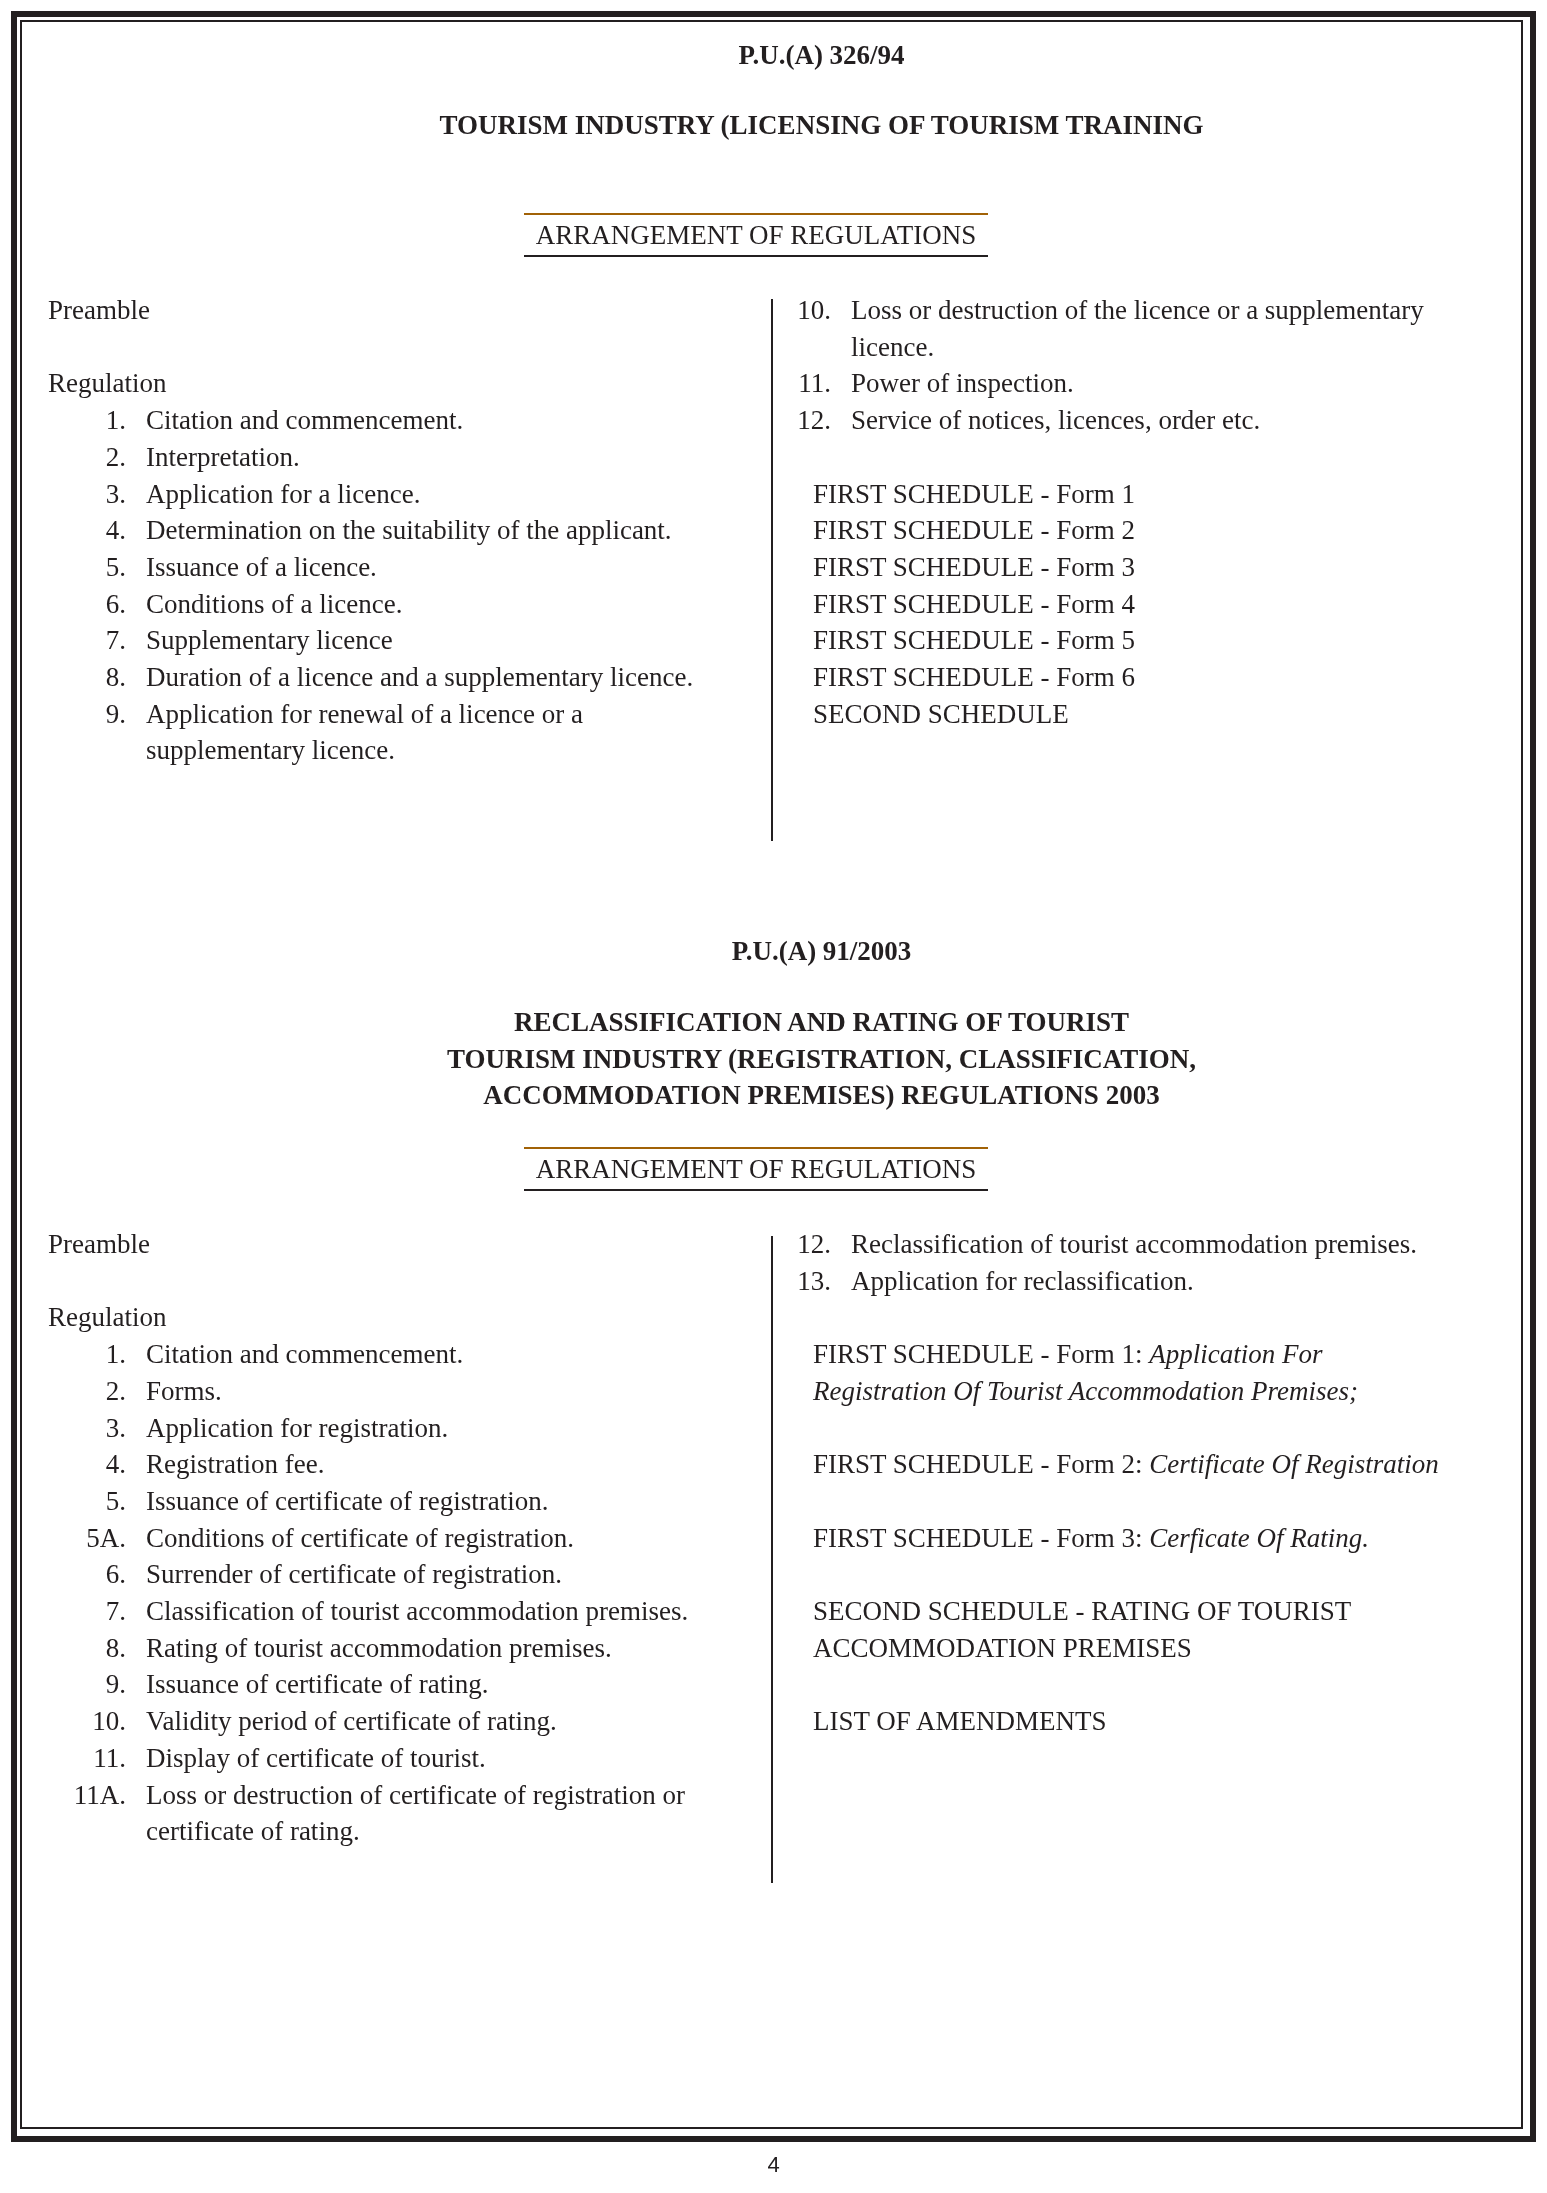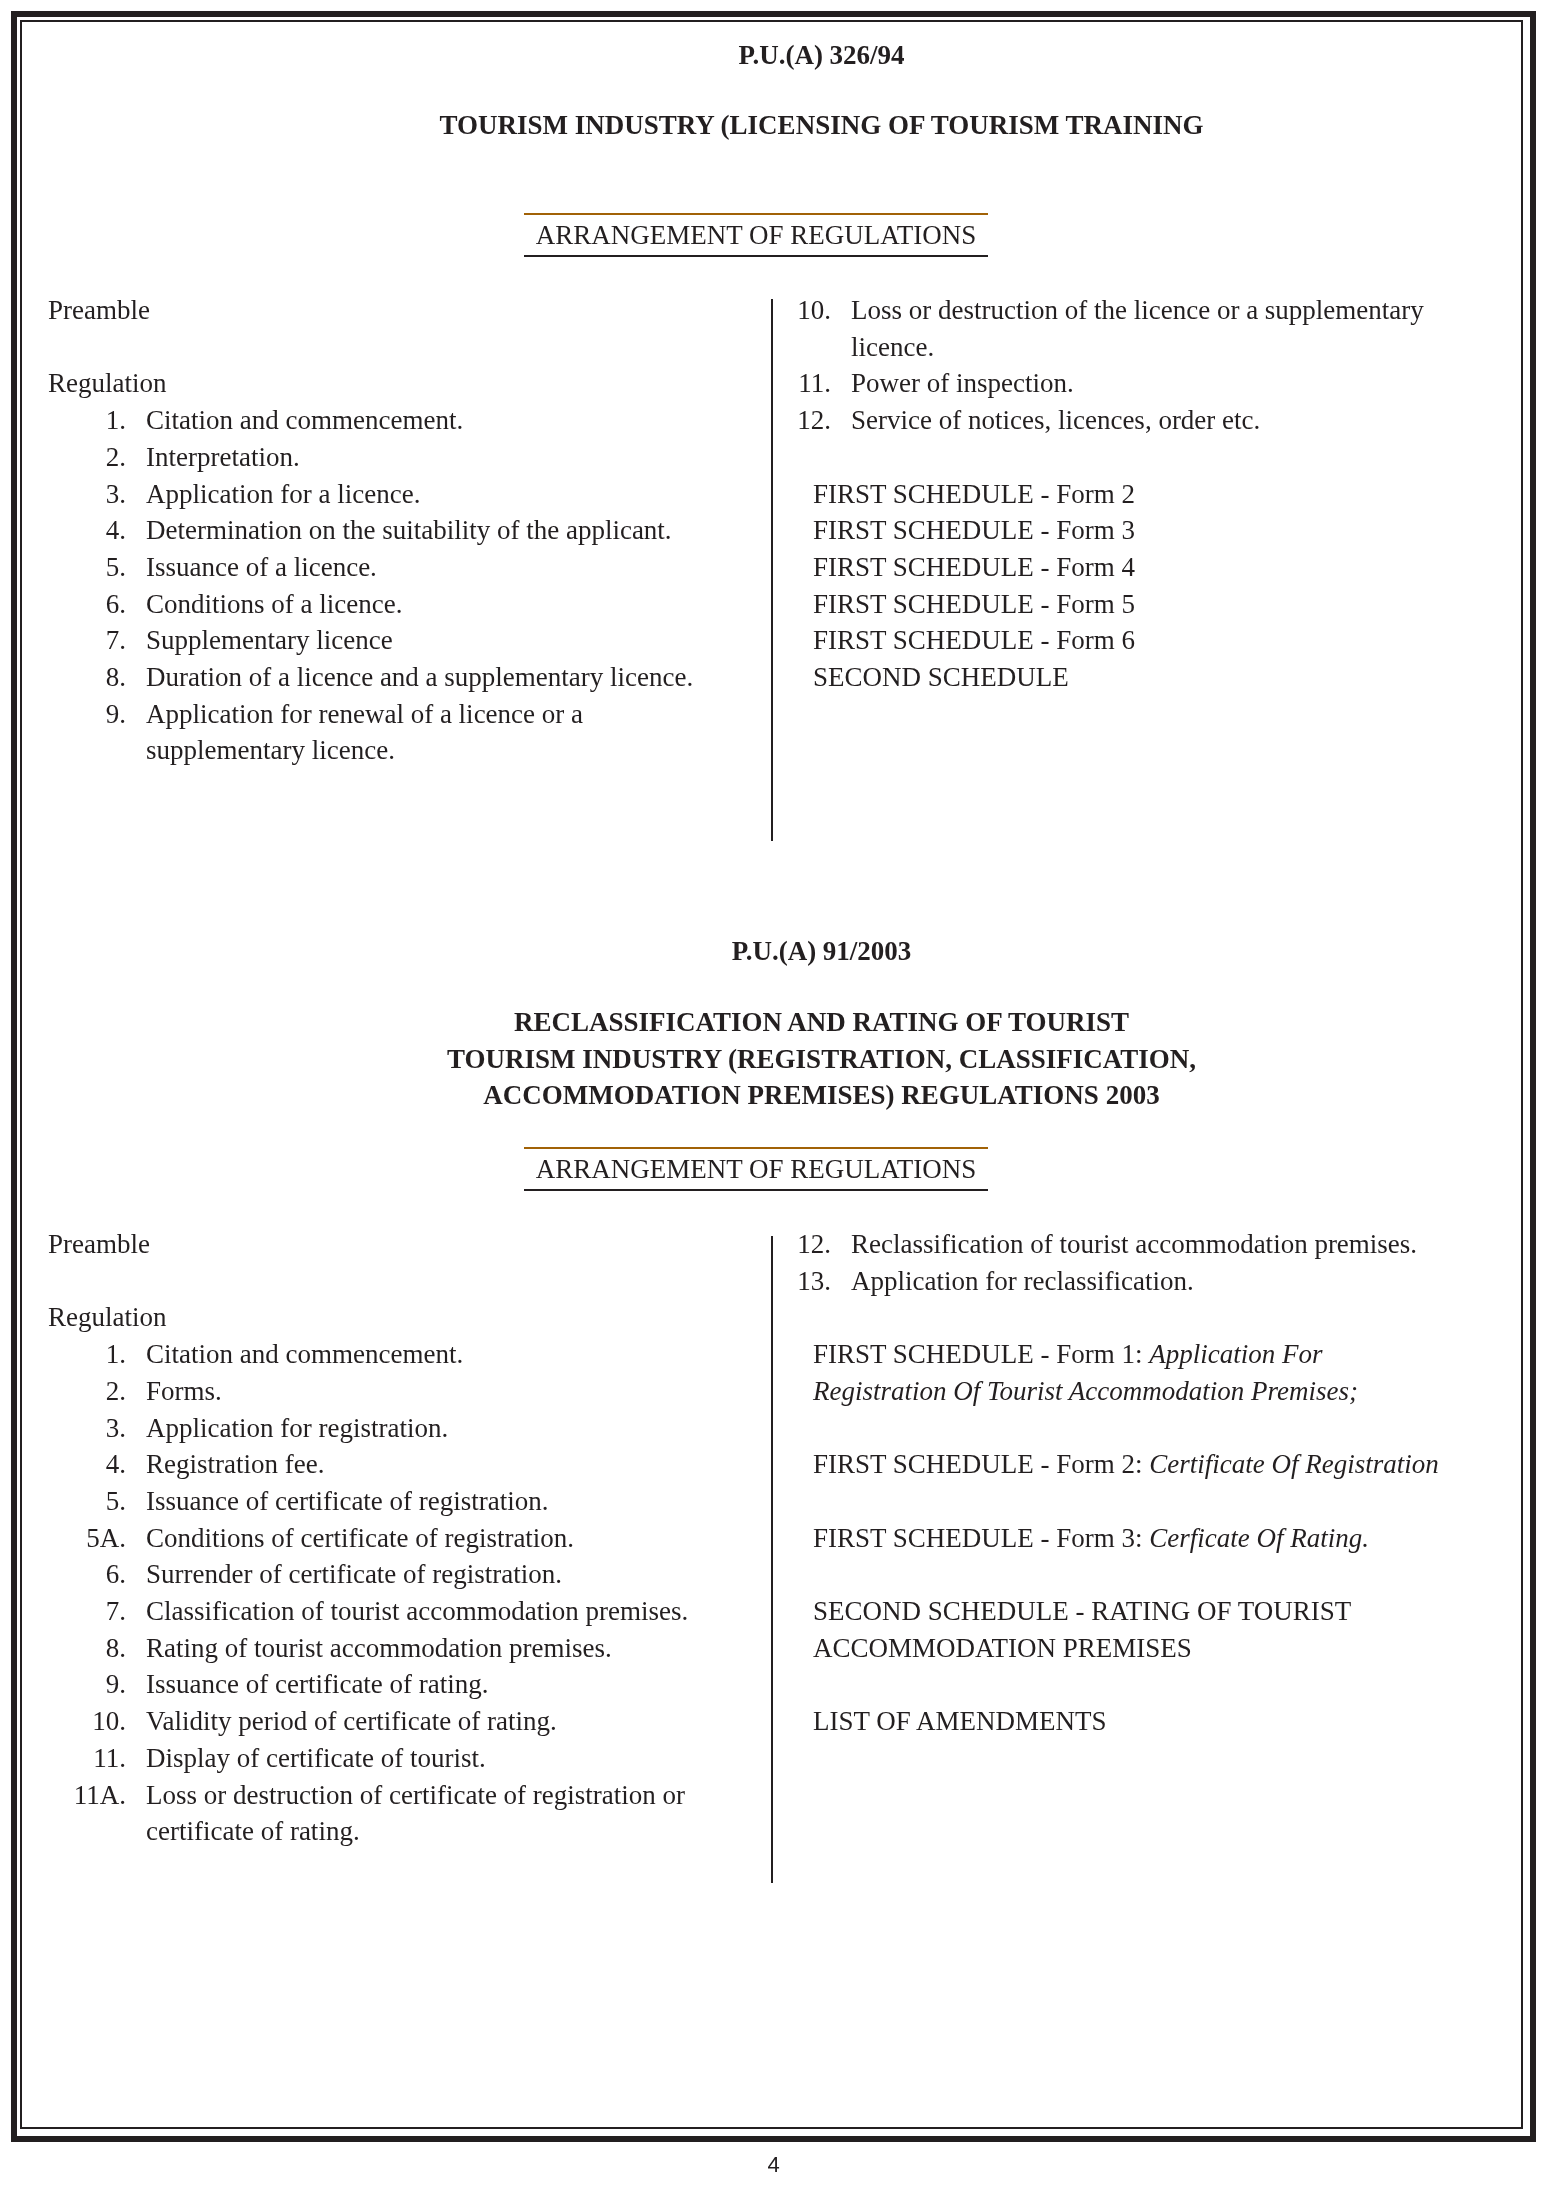--- a/index.html
+++ b/index.html
@@ -95,20 +95,21 @@
         <span class="rnum">11.</span>
         <span class="txt">Power of inspection.</span>
       </div>
       <div class="item">
         <span class="rnum">12.</span>
         <span class="txt">Service of notices, licences, order etc.</span>
       </div>
     </div>
   <div class="gap"></div>
   <div id="s1-sched" style="padding-left:32px;">
+      <div>FIRST SCHEDULE - Form 1</div>
       <div>FIRST SCHEDULE - Form 2</div>
       <div>FIRST SCHEDULE - Form 3</div>
       <div>FIRST SCHEDULE - Form 4</div>
       <div>FIRST SCHEDULE - Form 5</div>
       <div>FIRST SCHEDULE - Form 6</div>
       <div>SECOND SCHEDULE</div>
     </div>
 </div>
 
 <div class="center code" style="top:933px">P.U.(A) 91/2003</div>

